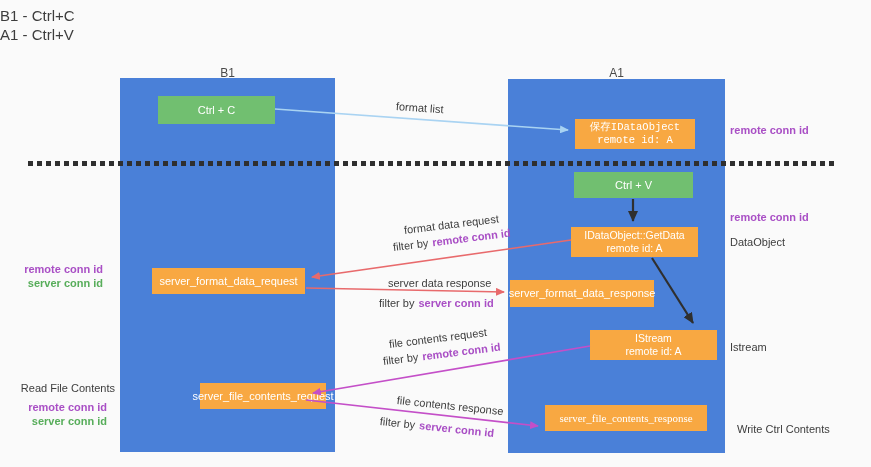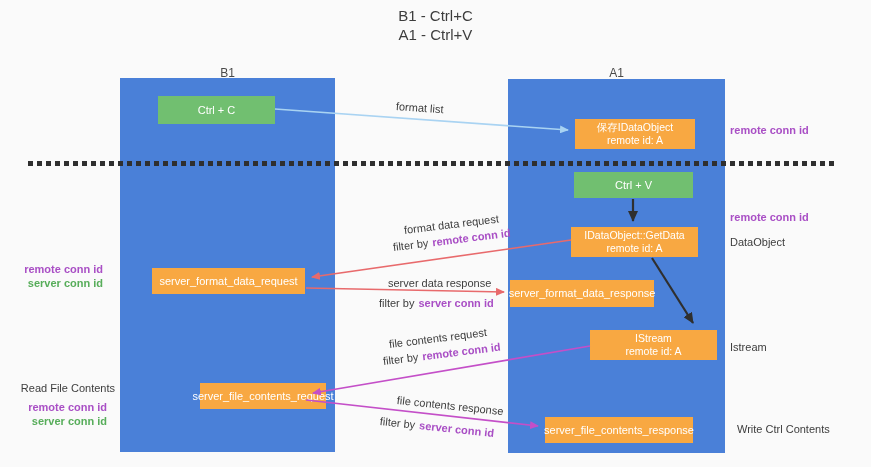--- a/index.html
+++ b/index.html
@@ -5,21 +5,21 @@
   :root{
     --background:#fafafa; --column-blue:#4a80d8; --box-green:#71bf70;
     --box-orange:#f8a842; --purple-label:#a94fc5; --green-label:#57ad5a;
     --red-arrow:#e86a6c; --magenta-arrow:#c44fc8; --blue-arrow:#a9d3f2;
     --dark-text:#3d3d3d; --black-arrow:#2f2f2f;
   }
   html,body{margin:0;padding:0;}
   body{font-family:"Liberation Sans","DejaVu Sans",sans-serif;}
   #canvas{position:relative;width:871px;height:467px;background:var(--background);overflow:hidden;}
   .abs{position:absolute;}
-  .title{width:100%;top:6px;text-align:center;font-size:15px;line-height:19px;color:var(--dark-text);}
+  .title{width:100%;top:6px;text-align:left;font-size:15px;line-height:19px;color:var(--dark-text);}
   .col-header{text-align:center;font-size:12px;line-height:14px;color:#4a4a4a;margin-top:16px;}
   .column{background:var(--column-blue);}
   .dashes{height:5px;background:repeating-linear-gradient(to right,var(--black-arrow) 0 5px,transparent 5px 9px);}
   .node{display:flex;flex-direction:column;align-items:center;justify-content:center;
         color:#fff;font-size:11px;line-height:13px;text-align:center;}
   .green{background:var(--box-green);}
   .orange{background:var(--box-orange);}
   .two-line{font-size:10.5px;}
   .lbl{font-size:11px;color:var(--dark-text);white-space:nowrap;}
   .purple{color:var(--purple-label);font-weight:bold;}
@@ -60,21 +60,21 @@
 
   <div class="abs column" style="left:120px;top:78px;width:215px;height:374px;"></div>
   <div class="abs column" style="left:508px;top:79px;width:217px;height:374px;"></div>
 
   <div class="abs dashes" style="left:28px;top:161px;width:806px;"></div>
 
   <div class="abs node green" style="left:158px;top:96px;width:117px;height:28px;">
     <div>Ctrl + C</div>
   </div>
 
-  <div class="abs node orange two-line" style="left:575px;top:119px;width:120px;height:30px;">
+  <div class="abs node orange two-line" style="left:575px;top:119px;width:120px;height:30px;font-family:Liberation Mono, monospace;">
     <div>保存IDataObject</div>
     <div>remote id: A</div>
   </div>
 
   <div class="abs node green" style="left:574px;top:172px;width:119px;height:26px;">
     <div>Ctrl + V</div>
   </div>
 
   <div class="abs node orange two-line" style="left:571px;top:227px;width:127px;height:30px;">
     <div>IDataObject::GetData</div>
@@ -91,21 +91,21 @@
 
   <div class="abs node orange two-line" style="left:590px;top:330px;width:127px;height:30px;">
     <div>IStream</div>
     <div>remote id: A</div>
   </div>
 
   <div class="abs node orange" style="left:169px;top:383px;width:126px;height:26px;margin-left:31px;">
     <div>server_file_contents_request</div>
   </div>
 
-  <div class="abs node orange" style="left:545px;top:417px;width:148px;height:26px;">
+  <div class="abs node orange" style="left:545px;top:405px;width:162px;height:26px;font-family:Liberation Serif, serif;">
     <div>server_file_contents_response</div>
   </div>
 
   <svg class="arrows" width="871" height="467" viewBox="0 0 871 467">
     <defs>
       <marker id="ah-blue" markerUnits="userSpaceOnUse" markerWidth="9" markerHeight="8" refX="8" refY="4" orient="auto">
         <path class="mk-blue" d="M0,0 L9,4 L0,8 z"></path>
       </marker>
       <marker id="ah-red" markerUnits="userSpaceOnUse" markerWidth="9" markerHeight="8" refX="8" refY="4" orient="auto">
         <path class="mk-red" d="M0,0 L9,4 L0,8 z"></path>

